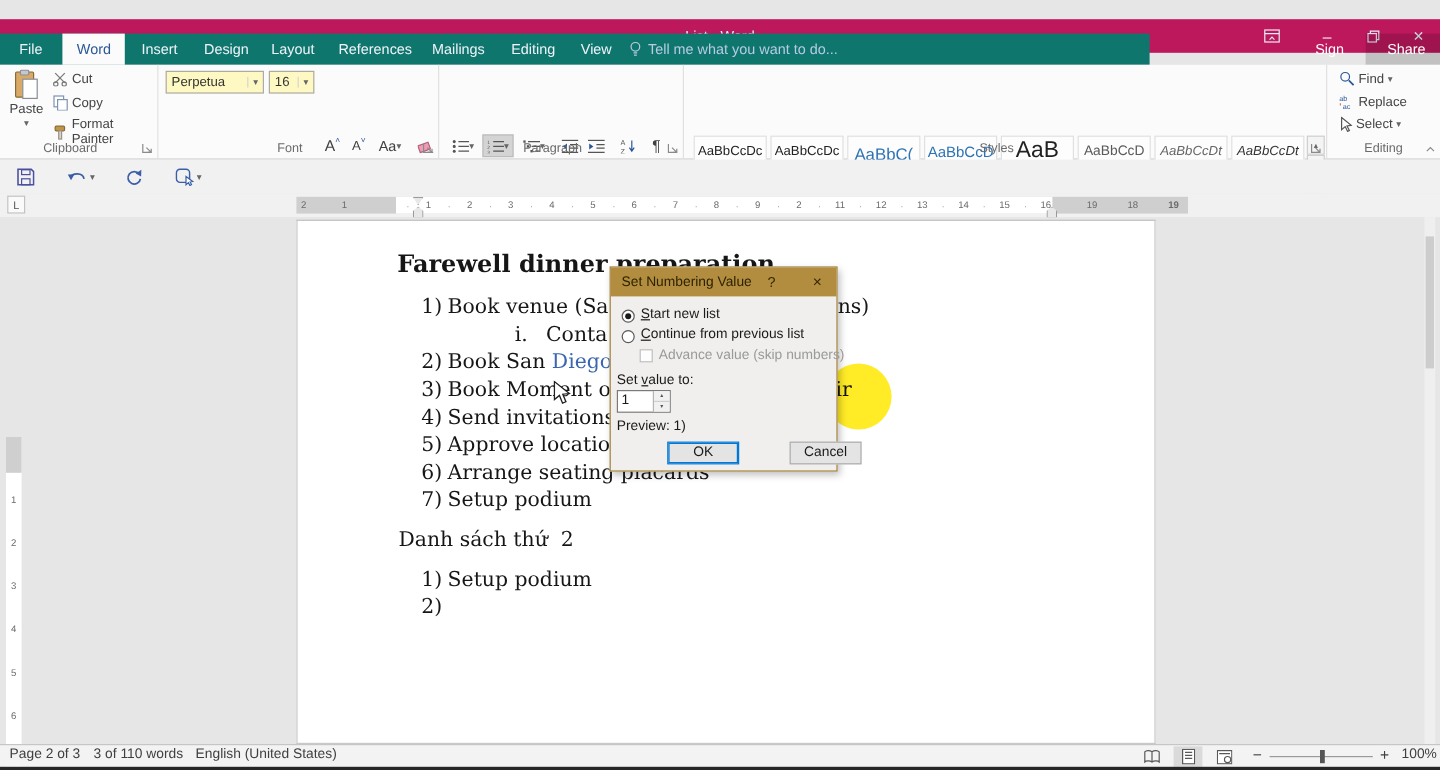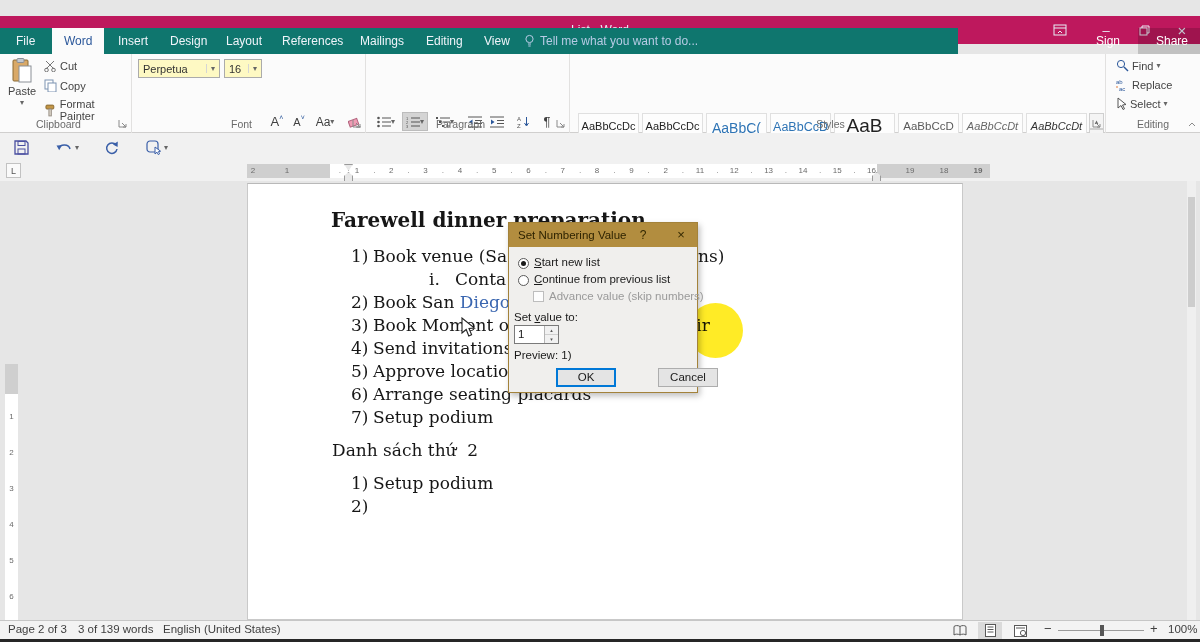--- a/index.html
+++ b/index.html
@@ -636,21 +636,21 @@
   </div>
 
   <div class="cursor" style="top:317px; left:461px;">
     <svg width="15" height="21" viewBox="0 0 15 21">
         <path d="M1 1 L1 16 L5.2 12.5 L7.8 19 L10.6 17.8 L8 11.5 L13.4 11 Z" fill="#fff" stroke="#222" stroke-width="1.1"></path>
       </svg>
   </div>
 
   <div class="statusbar">
     <span class="sitem" style="left:8px;">Page 2 of 3</span>
-    <span class="sitem" style="left:78px;">3 of 139 words</span>
+    <span class="sitem" style="left:78px;">3 of 110 words</span>
     <span class="sitem" style="left:163px;">English (United States)</span>
 
     <span class="viewbtn" style="left:948px;">
       <svg width="14" height="11" viewBox="0 0 14 11">
           <path d="M7 1.5 C5 0 2 0.5 1 1.5 V10 C2 9 5 8.7 7 10 C9 8.7 12 9 13 10 V1.5 C12 0.5 9 0 7 1.5 M7 1.5 V10" fill="none" stroke="#585858"></path>
         </svg>
     </span>
     <span class="viewbtn sel2" style="left:978px;">
       <svg width="11" height="13" viewBox="0 0 11 13">
           <rect x="0.5" y="0.5" width="10" height="12" fill="#fff" stroke="#585858"></rect>

